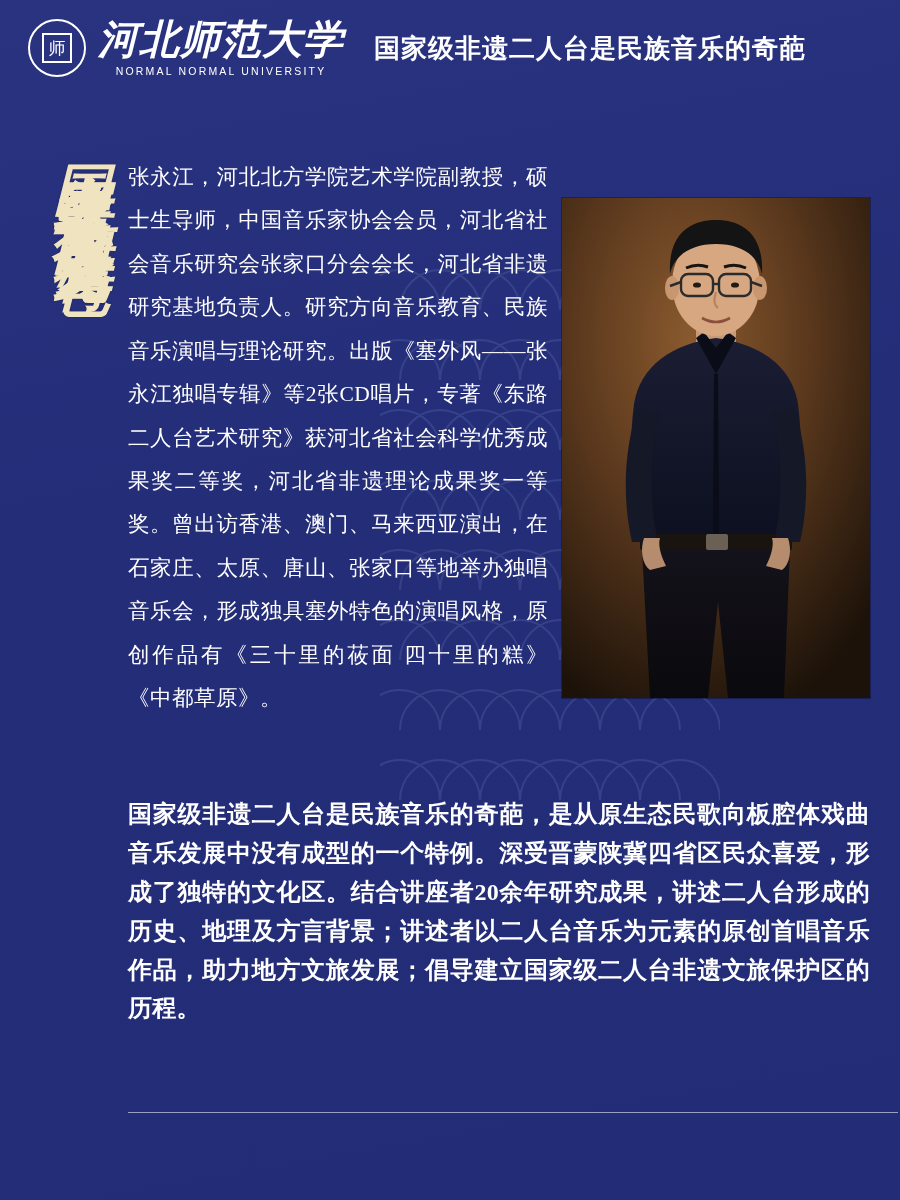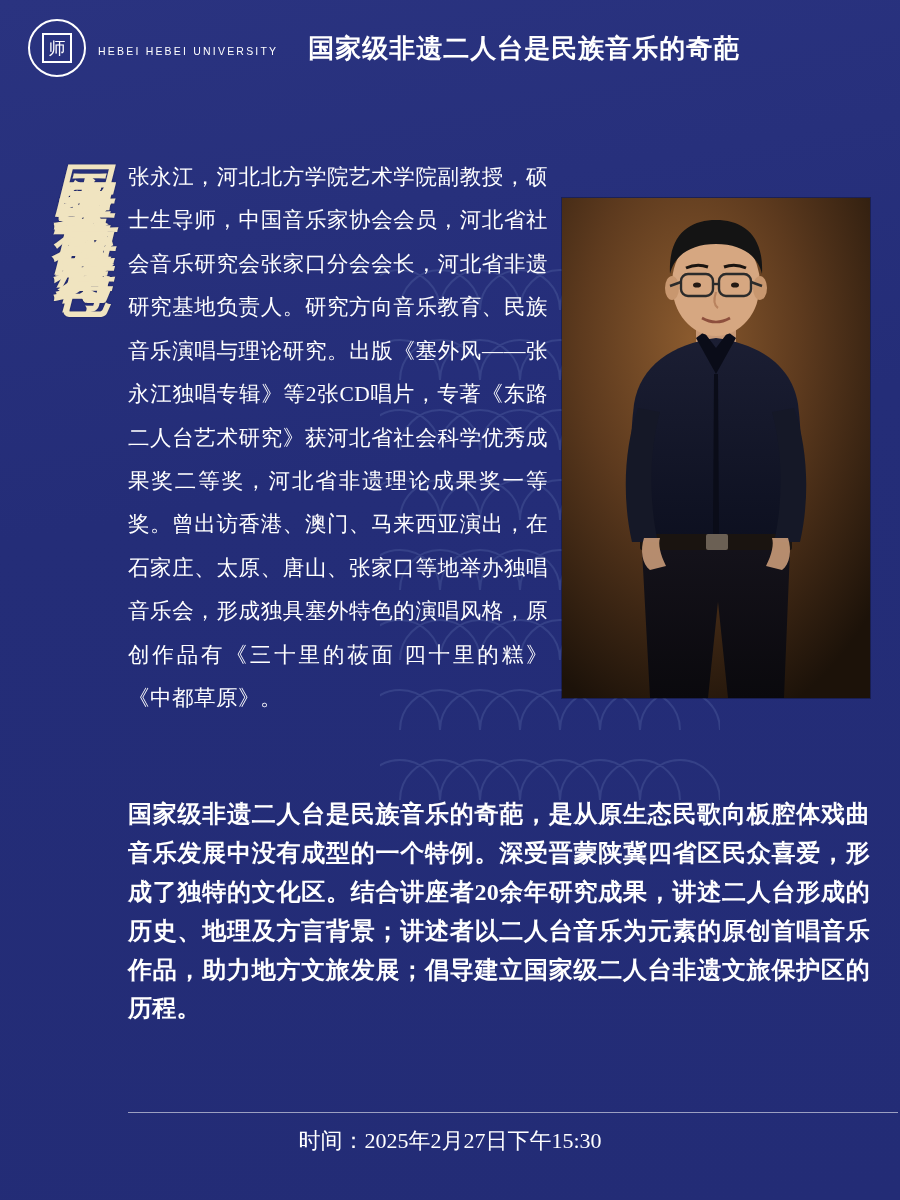--- a/index.html
+++ b/index.html
@@ -189,21 +189,22 @@
       <path d="M-20 550 a40 40 0 0 1 80 0 M20 550 a40 40 0 0 1 80 0 M60 550 a40 40 0 0 1 80 0 M100 550 a40 40 0 0 1 80 0 M140 550 a40 40 0 0 1 80 0 M180 550 a40 40 0 0 1 80 0 M220 550 a40 40 0 0 1 80 0 M260 550 a40 40 0 0 1 80 0"></path>
     </g>
   </svg>
 
   <div class="header">
     <div class="logo-wrap">
       <div class="logo-seal">
         <div class="inner">师</div>
       </div>
       <div class="logo-text">
-        <div class="logo-en">HEBEI HEBEI UNIVERSITY</div>
+        <div class="logo-cn">河北师范大学</div>
+        <div class="logo-en">NORMAL NORMAL UNIVERSITY</div>
       </div>
     </div>
     <div class="header-title">国家级非遗二人台是民族音乐的奇葩</div>
   </div>
 
   <div class="vtitle">国家级非遗二人台的区域文化特色</div>
 
   <div class="bio">张永江，河北北方学院艺术学院副教授，硕士生导师，中国音乐家协会会员，河北省社会音乐研究会张家口分会会长，河北省非遗研究基地负责人。研究方向音乐教育、民族音乐演唱与理论研究。出版《塞外风——张永江独唱专辑》等2张CD唱片，专著《东路二人台艺术研究》获河北省社会科学优秀成果奖二等奖，河北省非遗理论成果奖一等奖。曾出访香港、澳门、马来西亚演出，在石家庄、太原、唐山、张家口等地举办独唱音乐会，形成独具塞外特色的演唱风格，原创作品有《三十里的莜面 四十里的糕》《中都草原》。</div>
 
   <div class="portrait">
@@ -272,16 +273,15 @@
     </svg>
   </div>
 
   <div class="content-block">
     <div class="content-body">国家级非遗二人台是民族音乐的奇葩，是从原生态民歌向板腔体戏曲音乐发展中没有成型的一个特例。深受晋蒙陕冀四省区民众喜爱，形成了独特的文化区。结合讲座者20余年研究成果，讲述二人台形成的历史、地理及方言背景；讲述者以二人台音乐为元素的原创首唱音乐作品，助力地方文旅发展；倡导建立国家级二人台非遗文旅保护区的历程。</div>
   </div>
 
   <div class="divider"></div>
 
   <div class="footer">
-    <span>时间：2025年2月27日下午15:30</span>
   </div>
 
 </div>
 
 </body></html>

